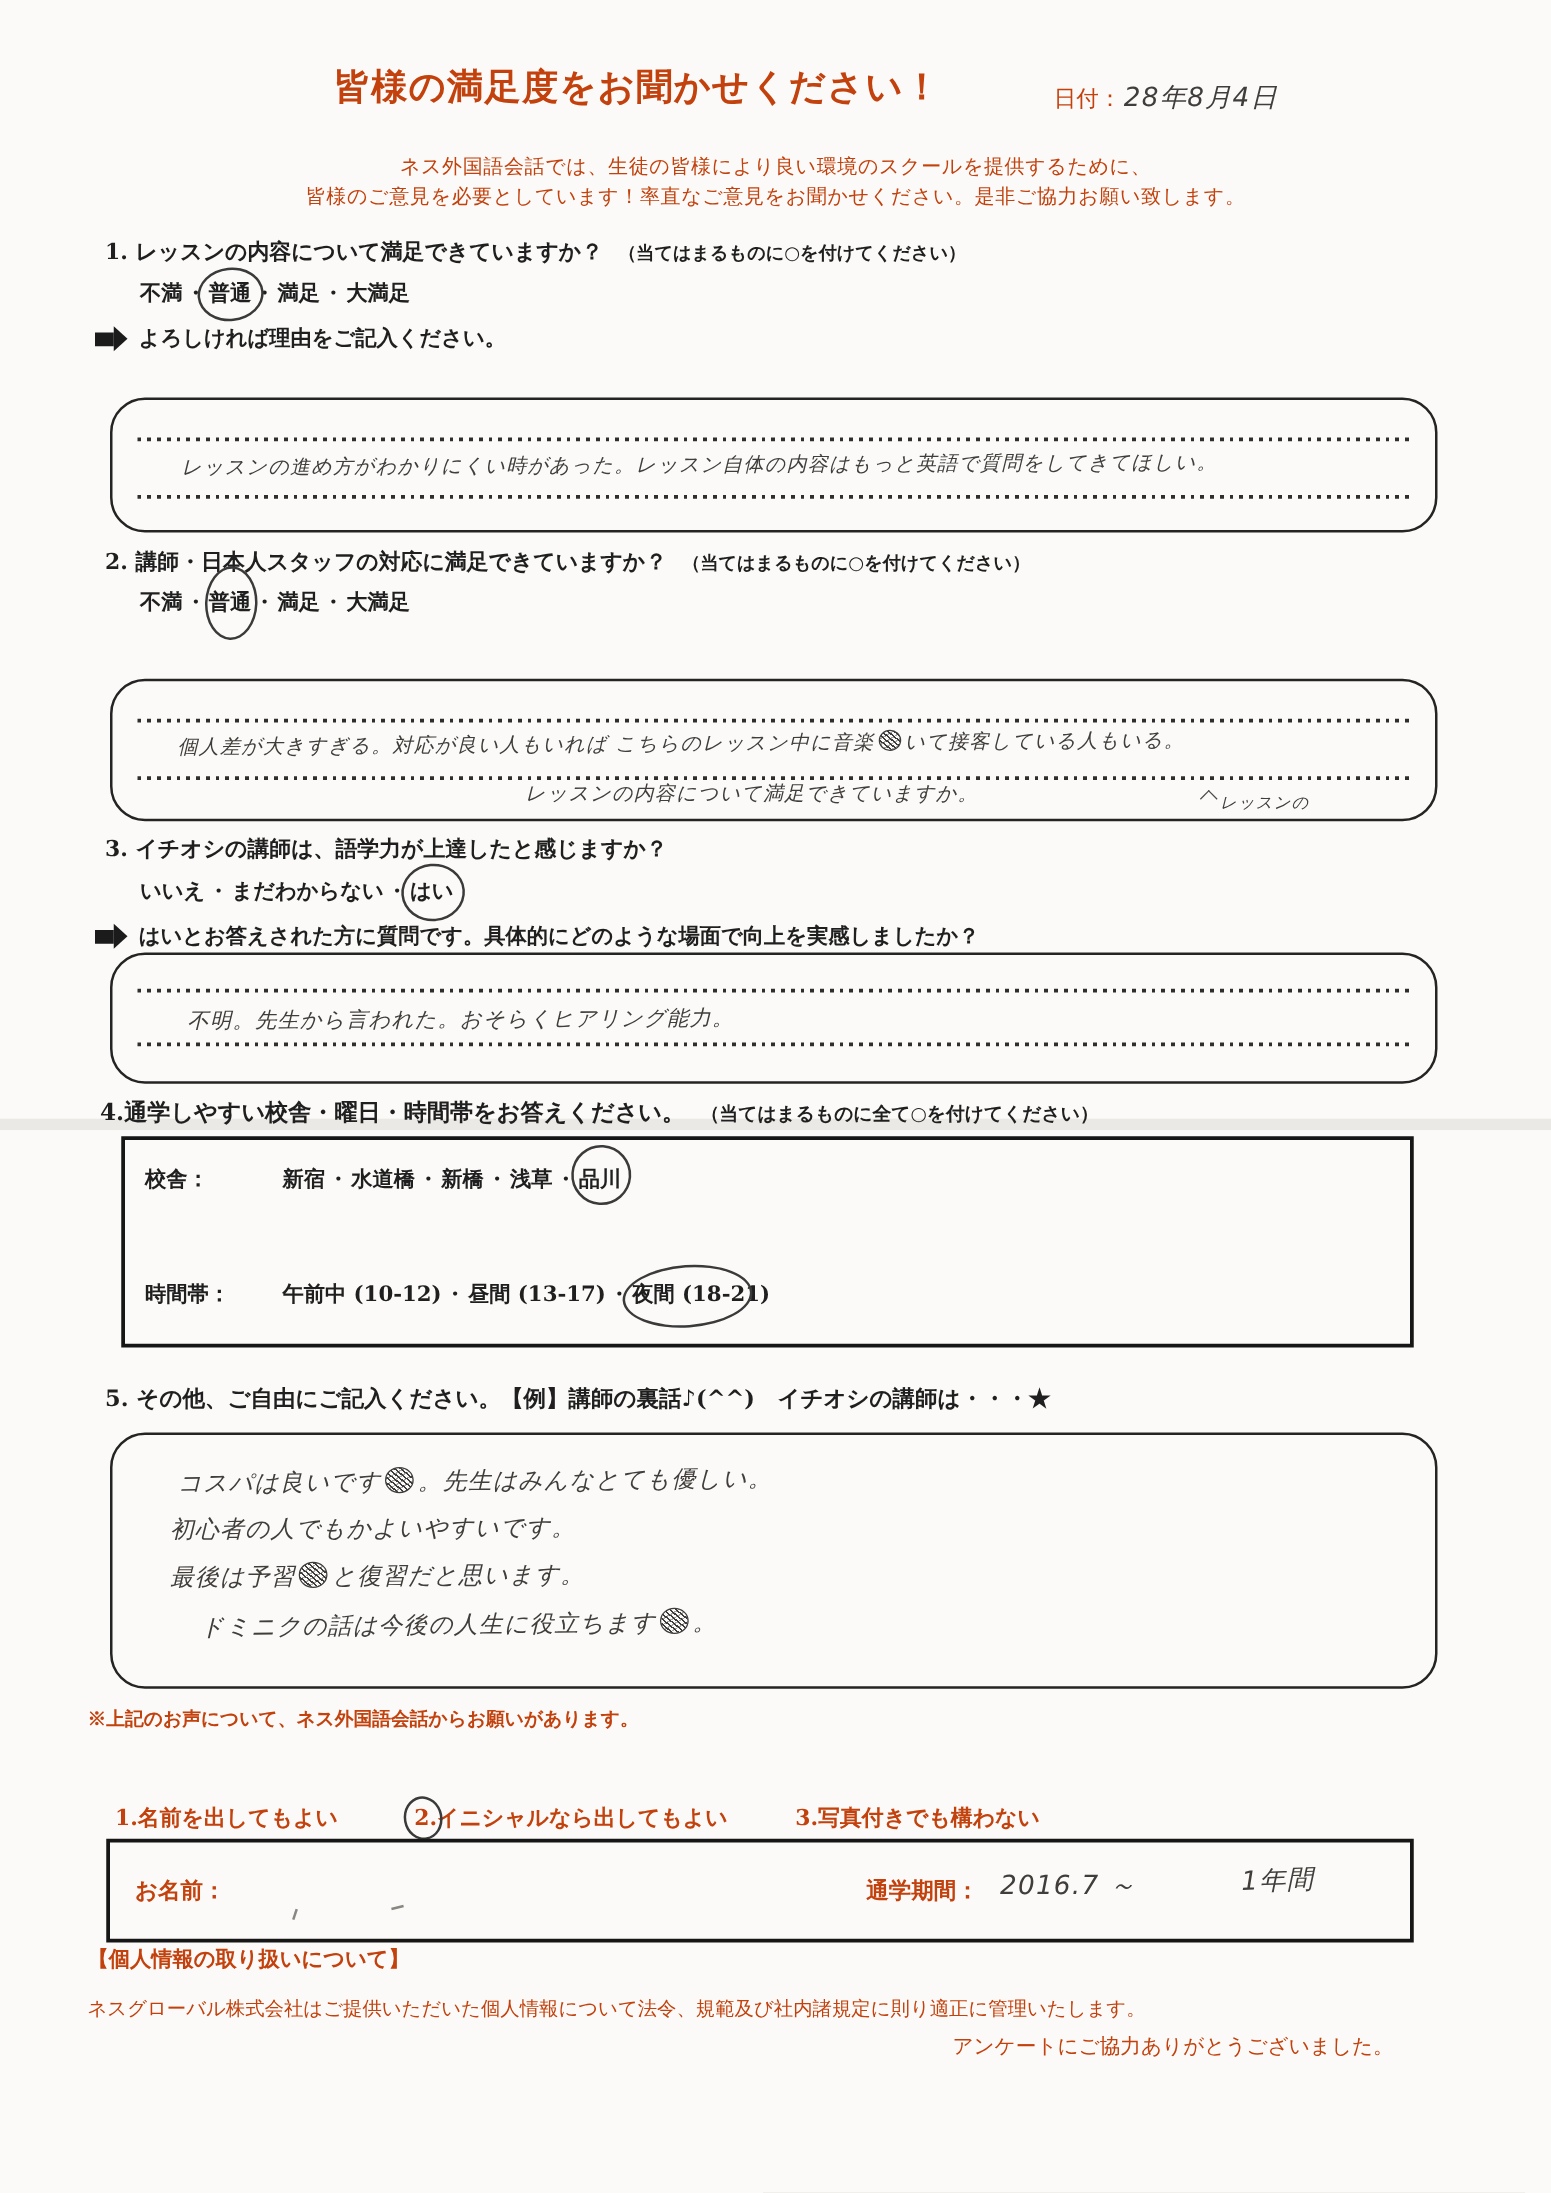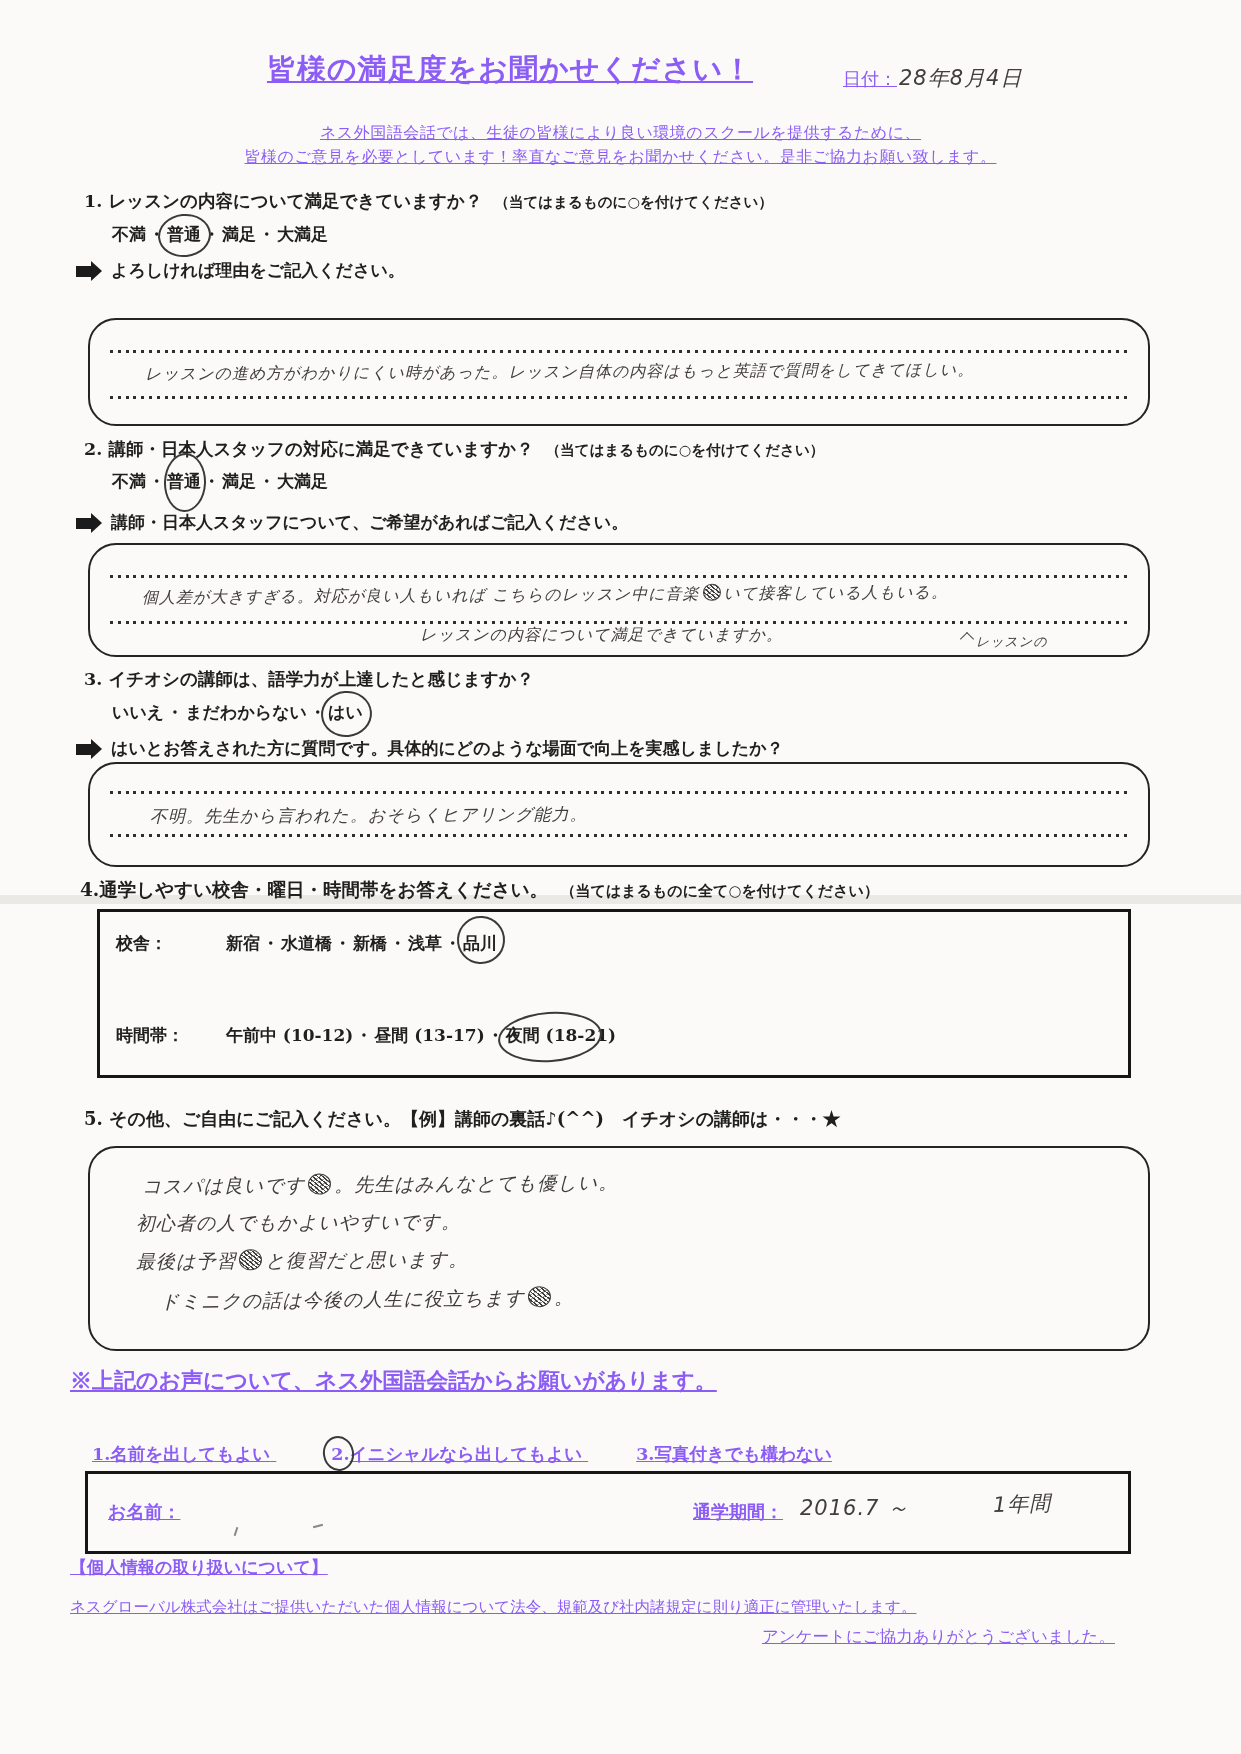--- a/index.html
+++ b/index.html
@@ -1,21 +1,21 @@
 <!DOCTYPE html>
 <html><head>
 <meta charset="utf-8">
 <style>
   html,body { margin:0; padding:0; background:#e8e6e3; }
   .page {
     position:relative; width:1241px; height:1754px; margin:0 auto;
     background:#fbfaf8; overflow:hidden;
     font-family:"DejaVu Serif","Liberation Serif",serif; color:#1f1f1f;
   }
-  .printed { font-family:"DejaVu Serif","Liberation Serif",serif; color:#8b5cf6;text-decoration:underline; }
+  .printed { font-family:"DejaVu Serif","Liberation Serif",serif; color:#c2410c; }
   .hw {
     font-family:"DejaVu Sans","Liberation Sans",sans-serif; font-style:italic;
     color:#403d3a; letter-spacing:1px; white-space:nowrap;
   }
   .abs { position:absolute; }
   .b { font-weight:bold; }
   .title { top:50px; left:160px; width:700px; text-align:center; font-size:29px; font-weight:bold; letter-spacing:1px; }
   .date { top:64px; left:843px; font-size:18px; white-space:nowrap; }
   .date .d-val { font-size:21px; margin-left:2px;margin-top:32px; }
   .intro { font-size:16px; letter-spacing:0.5px; }
@@ -66,21 +66,21 @@
   .caret { display:inline-block; width:9px; height:9px; border-left:1.8px solid #4a4a4a; border-top:1.8px solid #4a4a4a;
     transform:rotate(45deg); vertical-align:2px; margin-right:4px; }
 
   .band { position:absolute; top:895px; left:0; width:1241px; height:9px; background:#d8d5d0; opacity:.45; }
 
   .stray { position:absolute; top:1525px; left:235px; width:110px; height:14px; }
   .stray i { position:absolute; display:block; background:#8a8680; }
   .stray i:nth-child(1) { left:0; top:2px; width:2px; height:9px; transform:rotate(18deg); }
   .stray i:nth-child(2) { left:78px; top:0; width:10px; height:2px; transform:rotate(-14deg); }
 
-  .f-note1 { top:1366px; left:70px; font-size:22px; font-weight:bold; }
+  .f-note1 { top:1366px; left:70px; font-size:15px; font-weight:bold; }
   .f-note2 { top:1406px; left:92px; font-size:17px; font-weight:bold; }
   .consent { top:1442px; left:92px; font-size:17.5px; font-weight:bold; white-space:nowrap; }
   .consent .ci2 { margin-left:55px; }
   .consent .ci3 { margin-left:48px; }
   .privacy-title { top:1556px; left:70px; font-size:17px; font-weight:bold; }
   .privacy-text { top:1597px; left:70px; font-size:15.5px; }
   .thanks { top:1626px; left:0; width:1115px; text-align:right; font-size:16.5px; }
 </style>
 </head>
 <body>
@@ -114,23 +114,20 @@
   </div>
 
   <div class="abs qh" style="top:437px;left:84px;">
     <span>2.</span>
     <span>講師・日本人スタッフの対応に満足できていますか？</span>
     <span class="qnote">（当てはまるものに○を付けてください）</span>
   </div>
   <div class="abs opts" style="top:470px;left:112px;">
     <span>不満</span><span class="sep">・</span><span class="circ c2">普通</span><span class="sep">・</span><span>満足</span><span class="sep">・</span><span>大満足</span>
   </div>
-  <div class="abs prompt" style="top:511px;left:76px;">
-    <span class="arrow"></span><span>講師・日本人スタッフについて、ご希望があればご記入ください。</span>
-  </div>
   <div class="rbox" style="top:543px;left:88px;width:1058px;height:110px;">
     <div class="dotline" style="top:30px;"></div>
     <div class="ans hw" style="top:40px;left:52px;font-size:16px;transform:rotate(-0.4deg);">
       <span>個人差が大きすぎる。対応が良い人もいれば こちらのレッスン中に音楽</span><span class="scrib small"></span><span>いて接客している人もいる。</span>
     </div>
     <div class="dotline" style="top:76px;"></div>
     <div class="ans hw" style="top:80px;left:330px;font-size:16px;">レッスンの内容について満足できていますか。</div>
     <div class="ans hw" style="top:88px;left:872px;font-size:13px;">
       <span class="caret"></span><span>レッスンの</span>
     </div>

